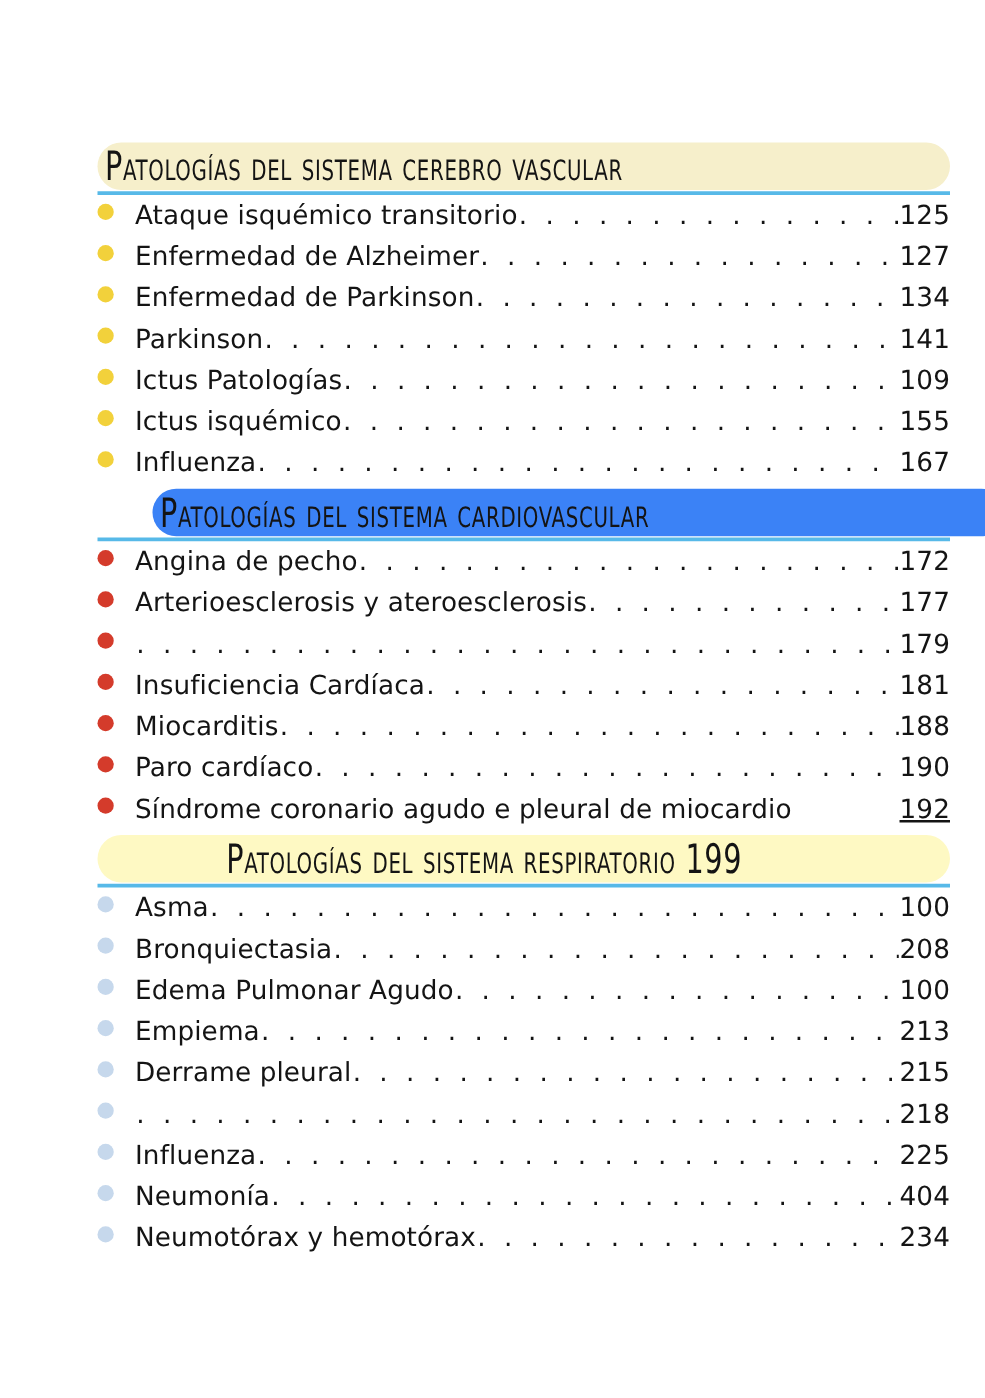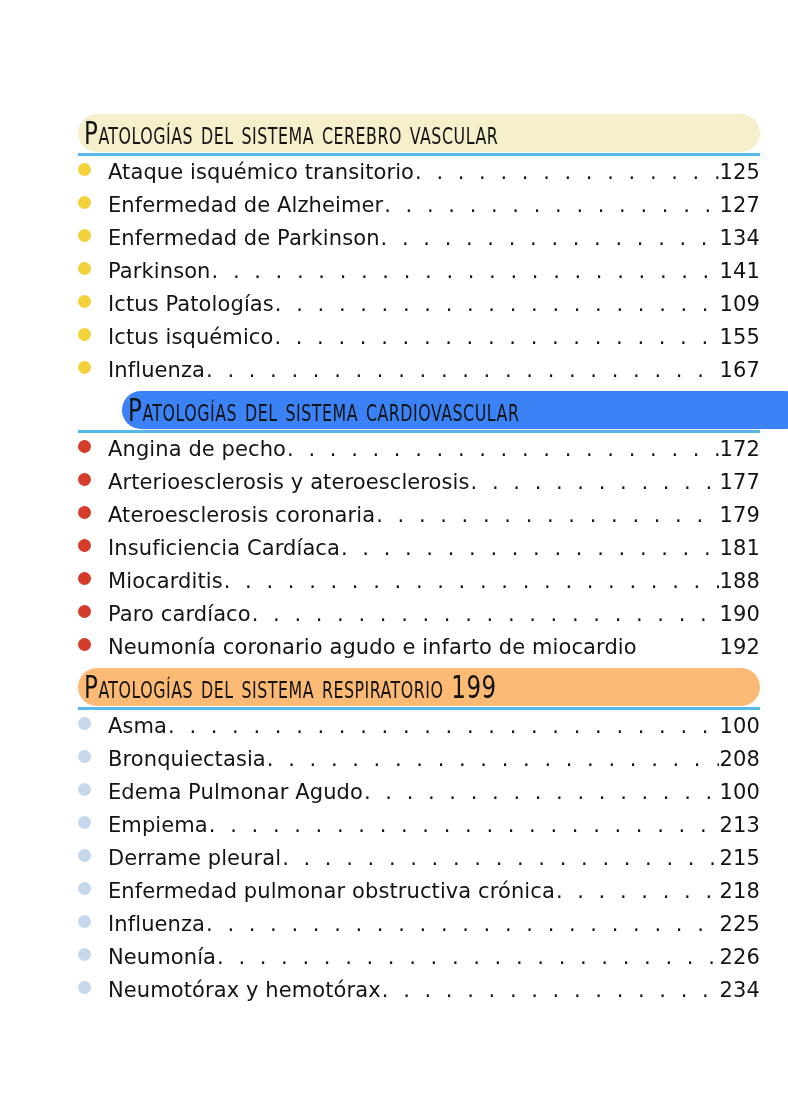--- a/index.html
+++ b/index.html
@@ -98,20 +98,21 @@
     min-width: 0;
   }
   .leader.blank { visibility: hidden; }
   .page-num {
     flex: 0 0 auto;
     text-align: left;
     white-space: nowrap;
   }
   .entry.no-leader .page-num {
     margin-left: 44px;
+    text-decoration: underline;
   }
 
   
 </style>
 </head>
 <body>
 
 <div class="page">
   <div class="toc" id="toc-root">
       <div class="section-header" style="background: rgb(246, 239, 203); width: 682px;">
@@ -171,21 +172,20 @@
         <span class="page-num">172</span>
       </div>
       <div class="entry">
         <span class="bullet" style="background: rgb(212, 59, 43);"></span>
         <span class="entry-label">Arterioesclerosis y ateroesclerosis</span>
         <span class="leader">. . . . . . . . . . . . . . . . . . . . . . . . . . . . . . . . . . . . . . . . . . . . . . . . . . . . . . . . . . . . . . . . . . . . . . . . . . . . . . . </span>
         <span class="page-num">177</span>
       </div>
       <div class="entry">
         <span class="bullet" style="background: rgb(212, 59, 43);"></span>
-        <span class="entry-label">Ateroesclerosis coronaria</span>
         <span class="leader">. . . . . . . . . . . . . . . . . . . . . . . . . . . . . . . . . . . . . . . . . . . . . . . . . . . . . . . . . . . . . . . . . . . . . . . . . . . . . . . </span>
         <span class="page-num">179</span>
       </div>
       <div class="entry">
         <span class="bullet" style="background: rgb(212, 59, 43);"></span>
         <span class="entry-label">Insuficiencia Cardíaca</span>
         <span class="leader">. . . . . . . . . . . . . . . . . . . . . . . . . . . . . . . . . . . . . . . . . . . . . . . . . . . . . . . . . . . . . . . . . . . . . . . . . . . . . . . </span>
         <span class="page-num">181</span>
       </div>
       <div class="entry">
@@ -195,25 +195,25 @@
         <span class="page-num">188</span>
       </div>
       <div class="entry">
         <span class="bullet" style="background: rgb(212, 59, 43);"></span>
         <span class="entry-label">Paro cardíaco</span>
         <span class="leader">. . . . . . . . . . . . . . . . . . . . . . . . . . . . . . . . . . . . . . . . . . . . . . . . . . . . . . . . . . . . . . . . . . . . . . . . . . . . . . . </span>
         <span class="page-num">190</span>
       </div>
       <div class="entry no-leader">
         <span class="bullet" style="background: rgb(212, 59, 43);"></span>
-        <span class="entry-label">Neumonía coronario agudo e infarto de miocardio</span>
+        <span class="entry-label">Síndrome coronario agudo e pleural de miocardio</span>
         <span class="leader blank"></span>
         <span class="page-num">192</span>
       </div>
-      <div class="section-header" style="background: #fdba74; width: 682px;">
+      <div class="section-header" style="background: #fef9c3; width: 682px; justify-content: center;">
         <div class="title">Patologías del sistema respiratorio 199</div>
       </div>
       <div class="section-rule" style="background: rgb(87, 185, 232); width: 682px;"></div>
       <div class="entry">
         <span class="bullet" style="background: rgb(198, 216, 236);"></span>
         <span class="entry-label">Asma</span>
         <span class="leader">. . . . . . . . . . . . . . . . . . . . . . . . . . . . . . . . . . . . . . . . . . . . . . . . . . . . . . . . . . . . . . . . . . . . . . . . . . . . . . . </span>
         <span class="page-num">100</span>
       </div>
       <div class="entry">
@@ -235,35 +235,34 @@
         <span class="page-num">213</span>
       </div>
       <div class="entry">
         <span class="bullet" style="background: rgb(198, 216, 236);"></span>
         <span class="entry-label">Derrame pleural</span>
         <span class="leader">. . . . . . . . . . . . . . . . . . . . . . . . . . . . . . . . . . . . . . . . . . . . . . . . . . . . . . . . . . . . . . . . . . . . . . . . . . . . . . . </span>
         <span class="page-num">215</span>
       </div>
       <div class="entry">
         <span class="bullet" style="background: rgb(198, 216, 236);"></span>
-        <span class="entry-label">Enfermedad pulmonar obstructiva crónica</span>
         <span class="leader">. . . . . . . . . . . . . . . . . . . . . . . . . . . . . . . . . . . . . . . . . . . . . . . . . . . . . . . . . . . . . . . . . . . . . . . . . . . . . . . </span>
         <span class="page-num">218</span>
       </div>
       <div class="entry">
         <span class="bullet" style="background: rgb(198, 216, 236);"></span>
         <span class="entry-label">Influenza</span>
         <span class="leader">. . . . . . . . . . . . . . . . . . . . . . . . . . . . . . . . . . . . . . . . . . . . . . . . . . . . . . . . . . . . . . . . . . . . . . . . . . . . . . . </span>
         <span class="page-num">225</span>
       </div>
       <div class="entry">
         <span class="bullet" style="background: rgb(198, 216, 236);"></span>
         <span class="entry-label">Neumonía</span>
         <span class="leader">. . . . . . . . . . . . . . . . . . . . . . . . . . . . . . . . . . . . . . . . . . . . . . . . . . . . . . . . . . . . . . . . . . . . . . . . . . . . . . . </span>
-        <span class="page-num">226</span>
+        <span class="page-num">404</span>
       </div>
       <div class="entry">
         <span class="bullet" style="background: rgb(198, 216, 236);"></span>
         <span class="entry-label">Neumotórax y hemotórax</span>
         <span class="leader">. . . . . . . . . . . . . . . . . . . . . . . . . . . . . . . . . . . . . . . . . . . . . . . . . . . . . . . . . . . . . . . . . . . . . . . . . . . . . . . </span>
         <span class="page-num">234</span>
       </div>
     </div>
 </div>
 

